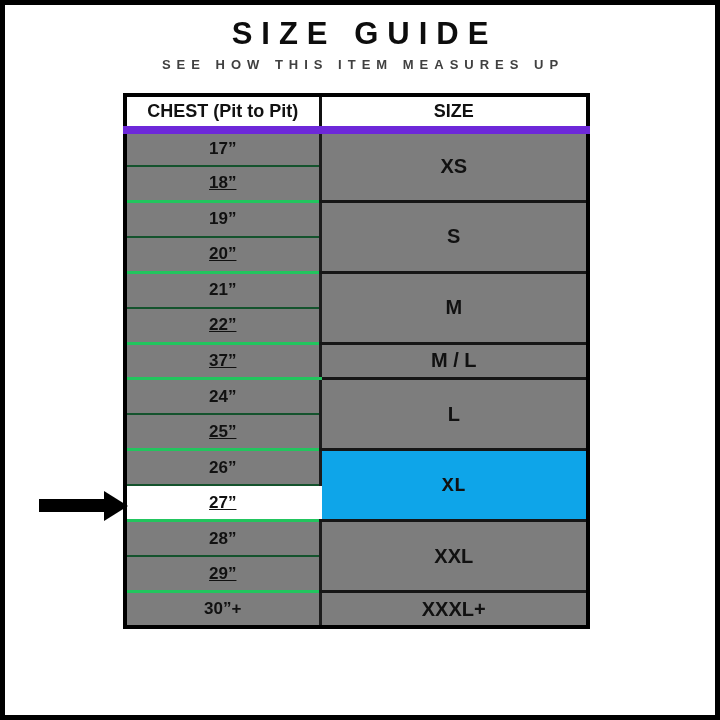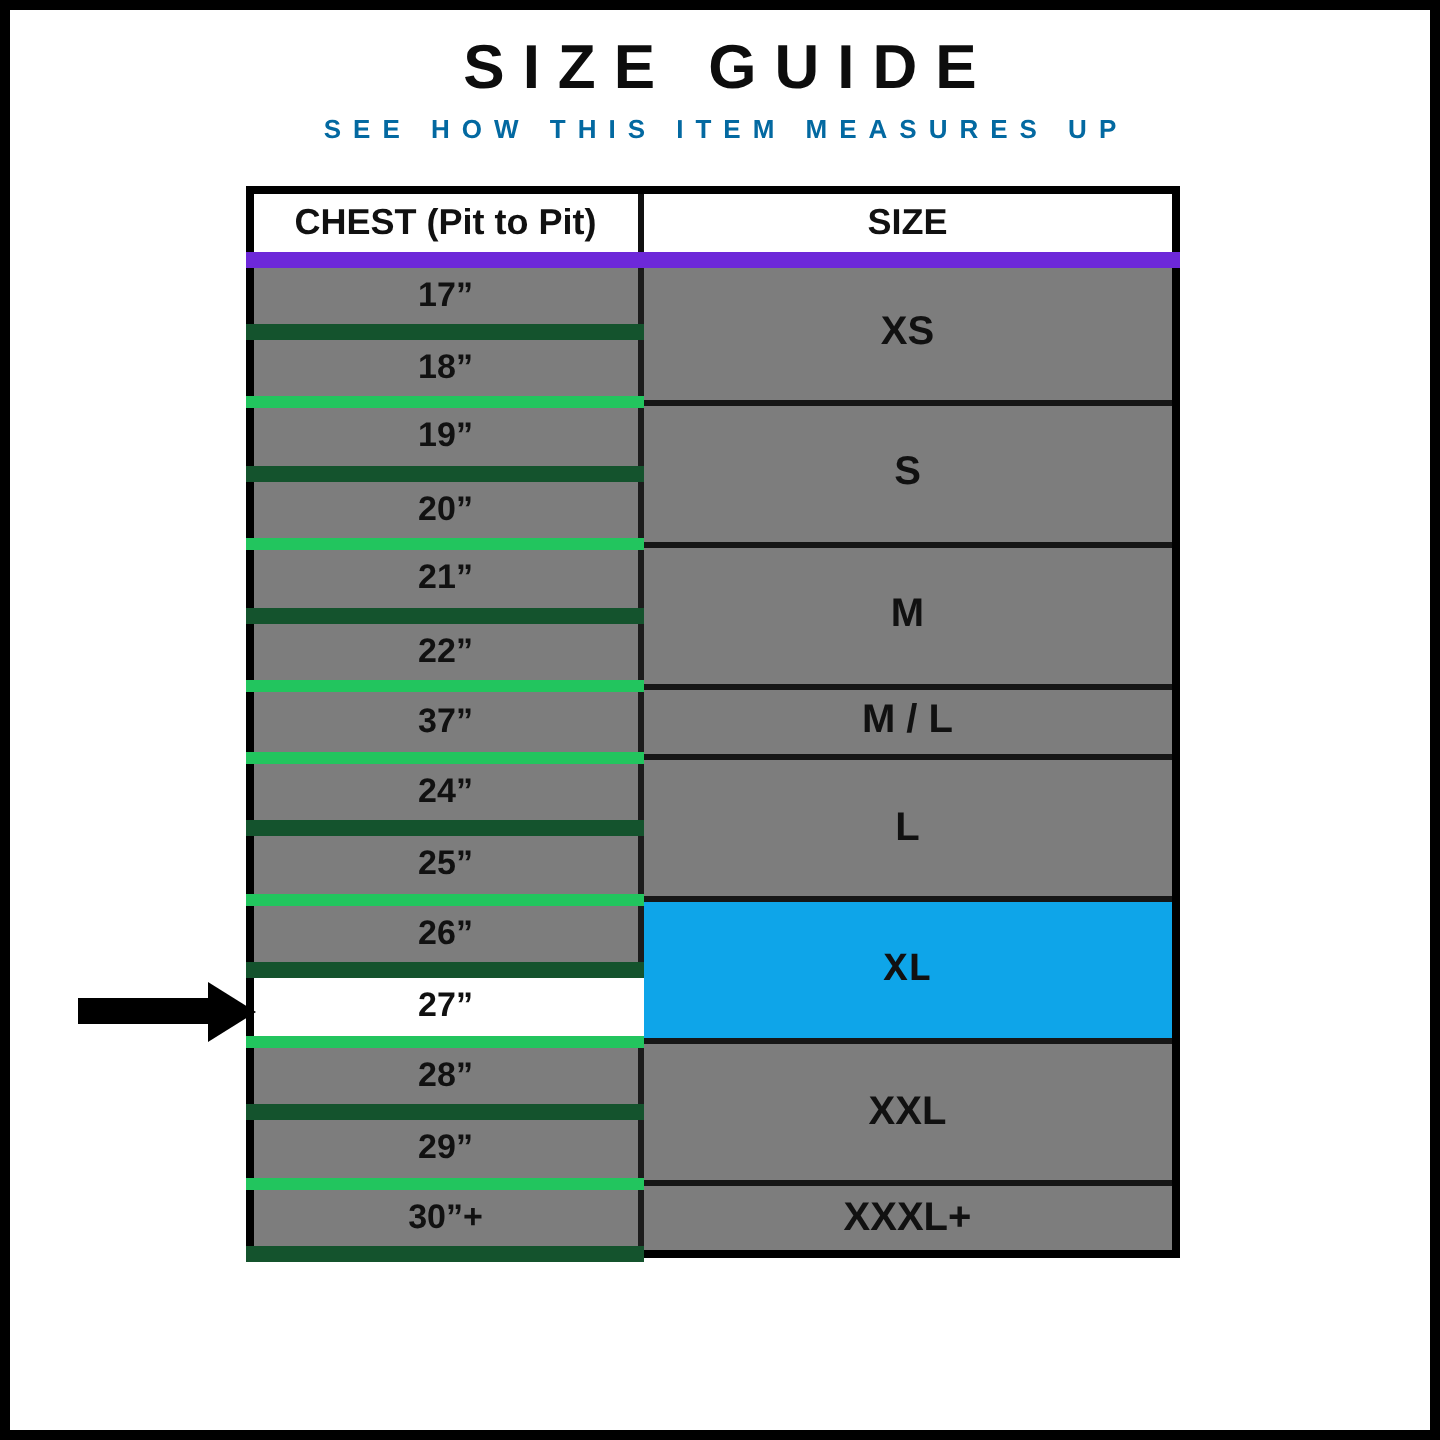--- a/index.html
+++ b/index.html
@@ -19,21 +19,21 @@
     text-align: center;
     font-size: 31px; font-weight: 800;
     letter-spacing: 9px; padding-left: 9px;
     color: #0d0d0d;
   }
   .subtitle {
     position: absolute; top: 52px; left: 0; width: 100%;
     text-align: center;
     font-size: 13px; font-weight: 700;
     letter-spacing: 6px; padding-left: 6px;
-    color: #0369a1;
+    color: #404040;
   }
 
   table.size-table {
     position: absolute; left: 118px; top: 88px;
     width: 467px;
     border-collapse: collapse;
     border: 4px solid #000000;
     table-layout: fixed;
   }
   .size-table th, .size-table td {
@@ -43,24 +43,24 @@
   .size-table th {
     height: 35px; background: #ffffff;
     font-size: 18px; font-weight: 700;
     border-bottom: 8px solid #6d28d9;
   }
   .size-table th.c1 { width: 195px; border-right: 3px solid #111111; }
   .size-table tbody tr { height: 35.5px; }
   .size-table td {
     background: #7d7d7d;
     font-size: 17px; font-weight: 700;
-    border-bottom: 8px solid #14532d;
+    border-bottom: 2px solid #14532d;
   }
   .size-table td.c1 { border-right: 3px solid #1c1c1c; }
-  .size-table td.ge { border-bottom: 6px solid #22c55e; }
+  .size-table td.ge { border-bottom: 3px solid #22c55e; text-decoration: underline; }
   .size-table td.size-cell { border-bottom: 3px solid #161616; font-size: 20px; }
   .size-table td.hl { background: #ffffff; border-right-color: #ffffff; text-align: center; }
   .size-table td.hl-size { background: #0ea5e9; font-family: Liberation Mono, monospace; }
 
   .arrow-shaft {
     position: absolute; left: 34px; top: 494px;
     width: 67px; height: 13px; background: #000000;
   }
   .arrow-head {
     position: absolute; left: 99px; top: 486px;

